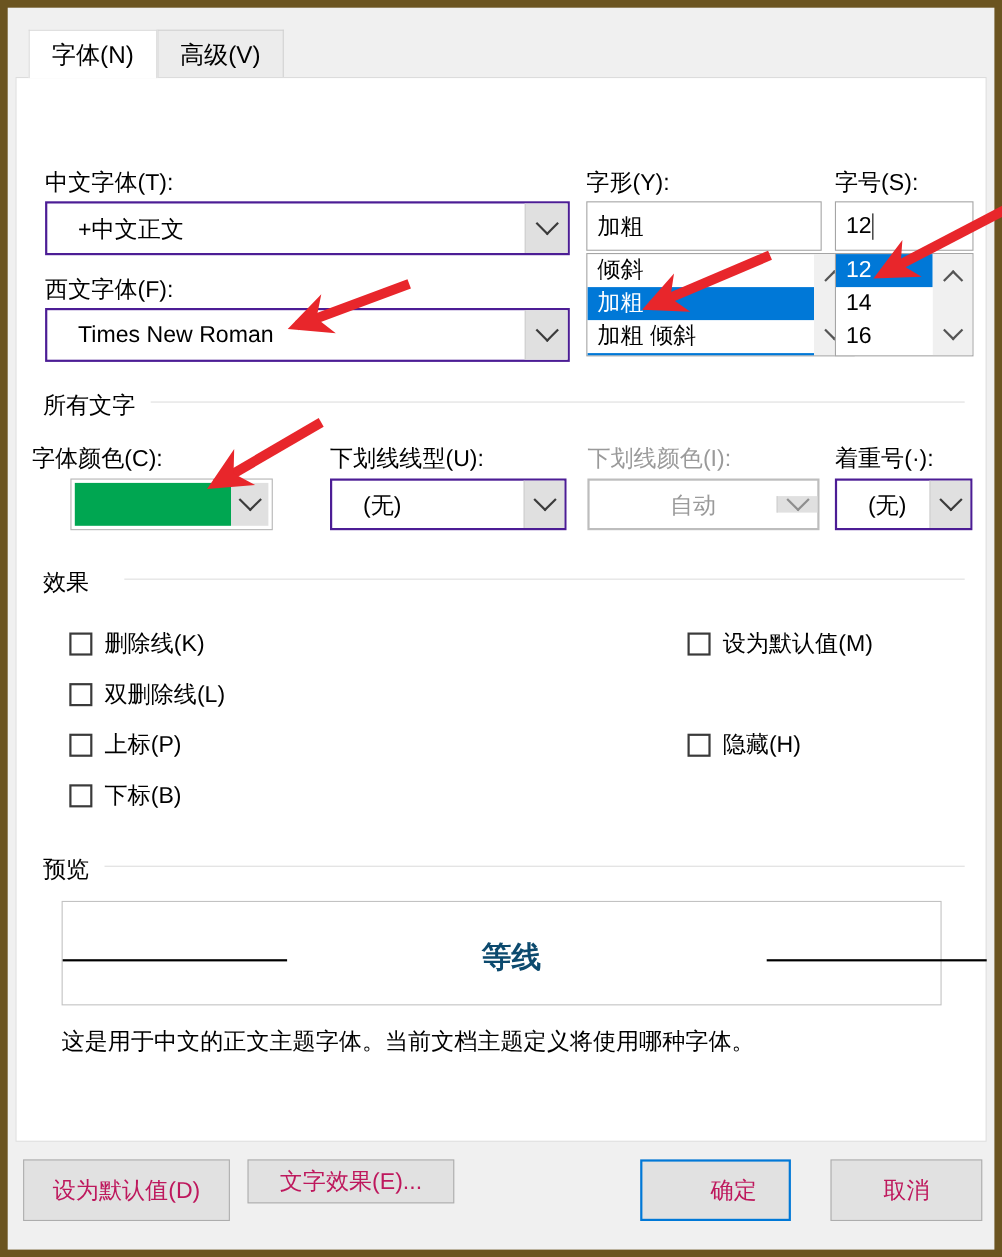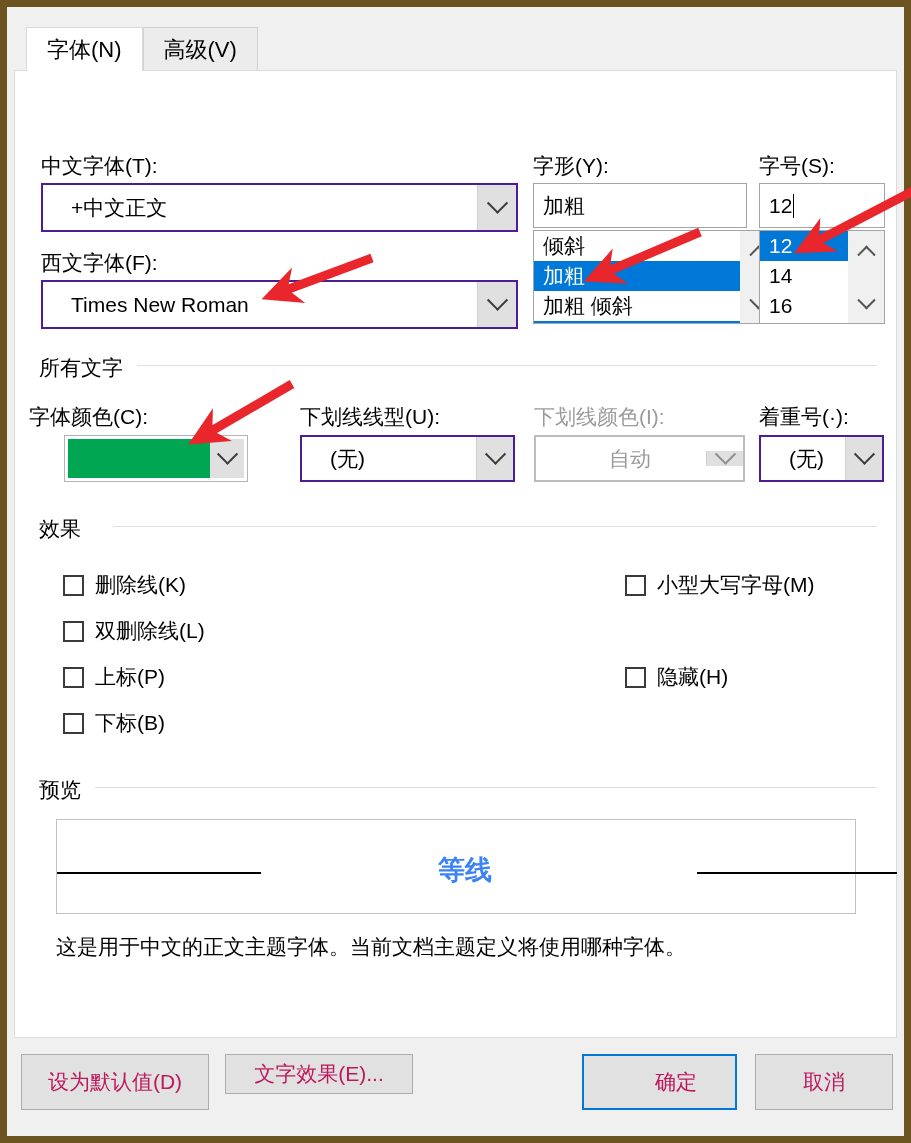--- a/index.html
+++ b/index.html
@@ -397,46 +397,46 @@
       <span class="cbox"></span>
       <span>上标(P)</span>
     </div>
     <div class="cbrow" style="left:48px; top:638px;">
       <span class="cbox"></span>
       <span>下标(B)</span>
     </div>
 
     <div class="cbrow" style="left:610px; top:500px;">
       <span class="cbox"></span>
-      <span>小型大写字母(M)</span>
+      <span>设为默认值(M)</span>
     </div>
     <div class="cbrow" style="left:610px; top:592px;">
       <span class="cbox"></span>
       <span>隐藏(H)</span>
     </div>
 
     <div class="group-title" style="left:24px; top:705px;">预览</div>
     <div class="group-rule" style="left:80px; top:716px; width:782px;"></div>
 
     <div class="preview-box" style="left:41px; top:748px; width:800px; height:95px;">
       <div class="prev-rule" style="left:0px; top:52px; width:204px;"></div>
       <div class="prev-rule" style="left:640px; top:52px; width:200px;"></div>
-      <div class="preview-text" id="preview-sample" style="left: 381px; top: 32px; color: #3b82f6;">等线</div>
+      <div class="preview-text" id="preview-sample" style="left: 381px; top: 32px; color: #0c4a6e;">等线</div>
     </div>
 
     <div class="preview-desc" style="left:41px; top:862px;">这是用于中文的正文主题字体。当前文档主题定义将使用哪种字体。</div>
   </div>
 
   <div class="btn" style="left:14px; top:1047px; width:188px; height:56px;">
     <span>设为默认值(D)</span>
   </div>
   <div class="btn" style="left:218px; top:1047px; width:188px; height:40px;">
     <span>文字效果(E)...</span>
   </div>
-  <div class="btn default" style="left:575px; top:1047px; width:155px; height:56px;padding-left:33px;">
+  <div class="btn default" style="left:575px; top:1047px; width:137px; height:56px;padding-left:33px;">
     <span>确定</span>
   </div>
   <div class="btn" style="left:748px; top:1047px; width:138px; height:56px;">
     <span>取消</span>
   </div>
 </div>
 
 <svg class="anno" viewBox="0 0 911 1143" xmlns="http://www.w3.org/2000/svg">
   <defs>
     <marker id="ah" markerWidth="5" markerHeight="5" refX="3.6" refY="2.5" orient="auto" markerUnits="strokeWidth">

